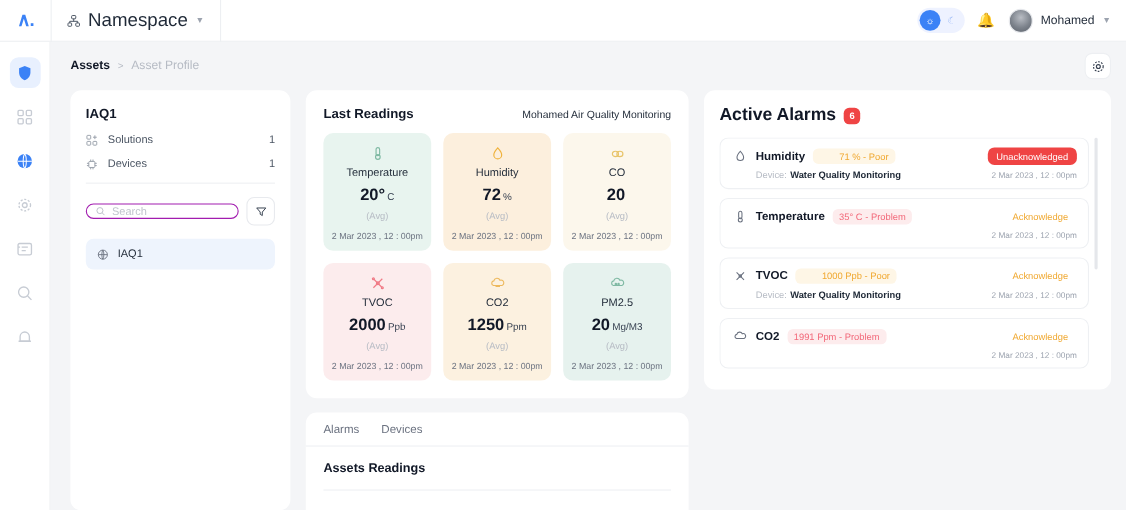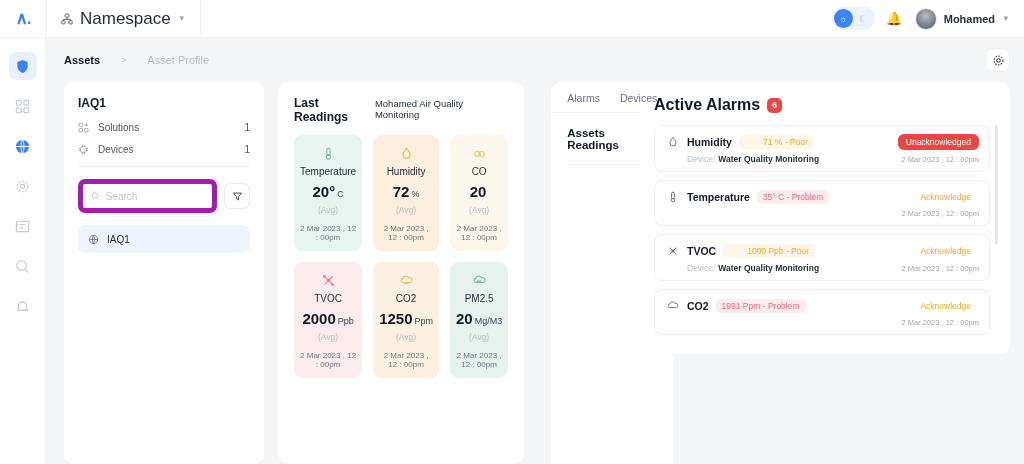--- a/index.html
+++ b/index.html
@@ -26,75 +26,75 @@
   .top-right { margin-left: auto; display: flex; align-items: center; gap: 12px; padding-right: 14px; }
   .theme-toggle { display: flex; align-items: center; background: #eef2ff; border-radius: 999px; padding: 2px; gap: 1px; }
   .tt-btn { width: 19px; height: 19px; border-radius: 50%; display: flex; align-items: center; justify-content: center; font-size: 9px; }
   .tt-on { background: #3b82f6; color: #fff; }
   .tt-off { background: transparent; color: #93b4f5; }
   .bell { font-size: 13px; color: #4b5563; }
   .user { display: flex; align-items: center; gap: 7px; }
   .avatar { width: 22px; height: 22px; border-radius: 50%;
             background: radial-gradient(circle at 50% 35%, #b9bdc4 0%, #7d838c 55%, #5a6069 100%);
             border: 1px solid #e5e7eb; }
-  .user-name { font-size: 11px; font-weight: 700; color: #1f2937; }
+  .user-name { font-size: 11px; font-weight: 400; color: #1f2937; }
 
   
   .rail {
     position: absolute; left: 0; top: 38px; width: 46px; bottom: 0;
     background: #ffffff; border-right: 1px solid #edeff2;
     display: flex; flex-direction: column; align-items: center; padding-top: 14px; gap: 12px;
   }
   .rail-item { width: 28px; height: 28px; border-radius: 8px; display: flex; align-items: center;
                justify-content: center; color: #c7ccd4; position: relative; }
   .rail-item.active { background: #e8f0fe; color: #3b82f6; }
   .rail-item.current { color: #3b82f6; }
   .rail-item.current::before { content: ""; position: absolute; left: -13px; top: 5px; width: 3px; height: 18px;
                                background: #3b82f6; border-radius: 0 3px 3px 0; }
   .rail-item svg { width: 15px; height: 15px; }
 
   
   .crumb-bar { position: absolute; left: 46px; top: 38px; right: 0; height: 44px; display: flex; align-items: center; }
-  .crumb { display: flex; align-items: center; gap: 21px; padding-left: 18px; }
+  .crumb { display: flex; align-items: center; gap: 7px; padding-left: 18px; }
   .crumb-a { font-size: 11px; font-weight: 700; color: #111827; }
   .crumb-sep { font-size: 9px; color: #b6bbc4; }
   .crumb-b { font-size: 11px; color: #b6bbc4; }
   .gear-btn { margin-left: auto; margin-right: 14px; width: 24px; height: 24px; border-radius: 7px;
               background: #fff; border: 1px solid #edeff2; display: flex; align-items: center; justify-content: center; }
   .gear-btn svg { width: 13px; height: 13px; color: #374151; }
 
   
   .body { position: absolute; left: 46px; top: 82px; right: 0; bottom: 0; display: flex; padding: 0 14px 0 18px; gap: 14px; }
 
   
   .asset-panel { width: 200px; background: #fff; border-radius: 10px; padding: 14px 14px 0 14px; flex-shrink: 0; }
   .asset-title { font-size: 12px; font-weight: 700; color: #111827; margin-bottom: 12px; }
   .stat-row { display: flex; align-items: center; margin-bottom: 11px; }
   .stat-ico { width: 14px; color: #9aa1ab; display: flex; align-items: center; }
   .stat-ico svg { width: 11px; height: 11px; }
   .stat-label { font-size: 10px; color: #4b5563; margin-left: 6px; }
   .stat-val { margin-left: auto; font-size: 10px; color: #4b5563; }
   .divider { height: 1px; background: #eef0f3; margin: 4px 0 12px; }
   .search-row { display: flex; gap: 7px; align-items: center; margin-bottom: 12px; }
-  .search-box { flex: 1; height: 34px; border: 5px solid #a21caf; border-radius: 7px; display: flex;
+  .search-box { flex: 1; height: 14px; border: 1px solid #a21caf; border-radius: 7px; display: flex;
                 align-items: center; padding: 0 8px; gap: 6px; background: #fff; }
   .search-box svg { width: 10px; height: 10px; color: #b6bbc4; }
   .search-input { border: none; outline: none; font-size: 10px; color: #374151; width: 100%;
                   font-family: "Liberation Sans", sans-serif; background: transparent; }
   .search-input::placeholder { color: #c0c5cd; }
   .filter-btn { width: 26px; height: 26px; border: 1px solid #e8eaee; border-radius: 7px;
                 display: flex; align-items: center; justify-content: center; background: #fff; }
   .filter-btn svg { width: 11px; height: 11px; color: #374151; }
   .tree-item { display: flex; align-items: center; gap: 8px; height: 28px; border-radius: 7px; padding: 0 10px;
                background: #eef4fd; }
   .tree-item svg { width: 11px; height: 11px; color: #6b7280; }
   .tree-label { font-size: 10px; color: #1f2937; font-weight: 500; }
 
   
-  .center-col { flex: 1; display: flex; flex-direction: row; gap: 27px; min-width: 0; }
+  .center-col { flex: 1; display: flex; flex-direction: column; gap: 13px; min-width: 0; }
   .readings-card { background: #fff; border-radius: 10px; padding: 14px 16px 16px; }
   .rc-head { display: flex; align-items: baseline; margin-bottom: 11px; }
   .rc-title { font-size: 12px; font-weight: 700; color: #111827; }
   .rc-sub { margin-left: auto; font-size: 9.5px; color: #1f2937; font-weight: 500; }
   .tiles { display: grid; grid-template-columns: repeat(3, 1fr); gap: 11px; }
   .tile { border-radius: 9px; padding: 11px 6px 9px; text-align: center; }
   .tile-ico { height: 15px; display: flex; align-items: center; justify-content: center; margin-bottom: 5px; }
   .tile-ico svg { width: 13px; height: 13px; }
   .tile-name { font-size: 10px; color: #1f2937; font-weight: 500; margin-bottom: 6px; }
   .tile-val { font-size: 15px; font-weight: 700; color: #111827; line-height: 1; }

